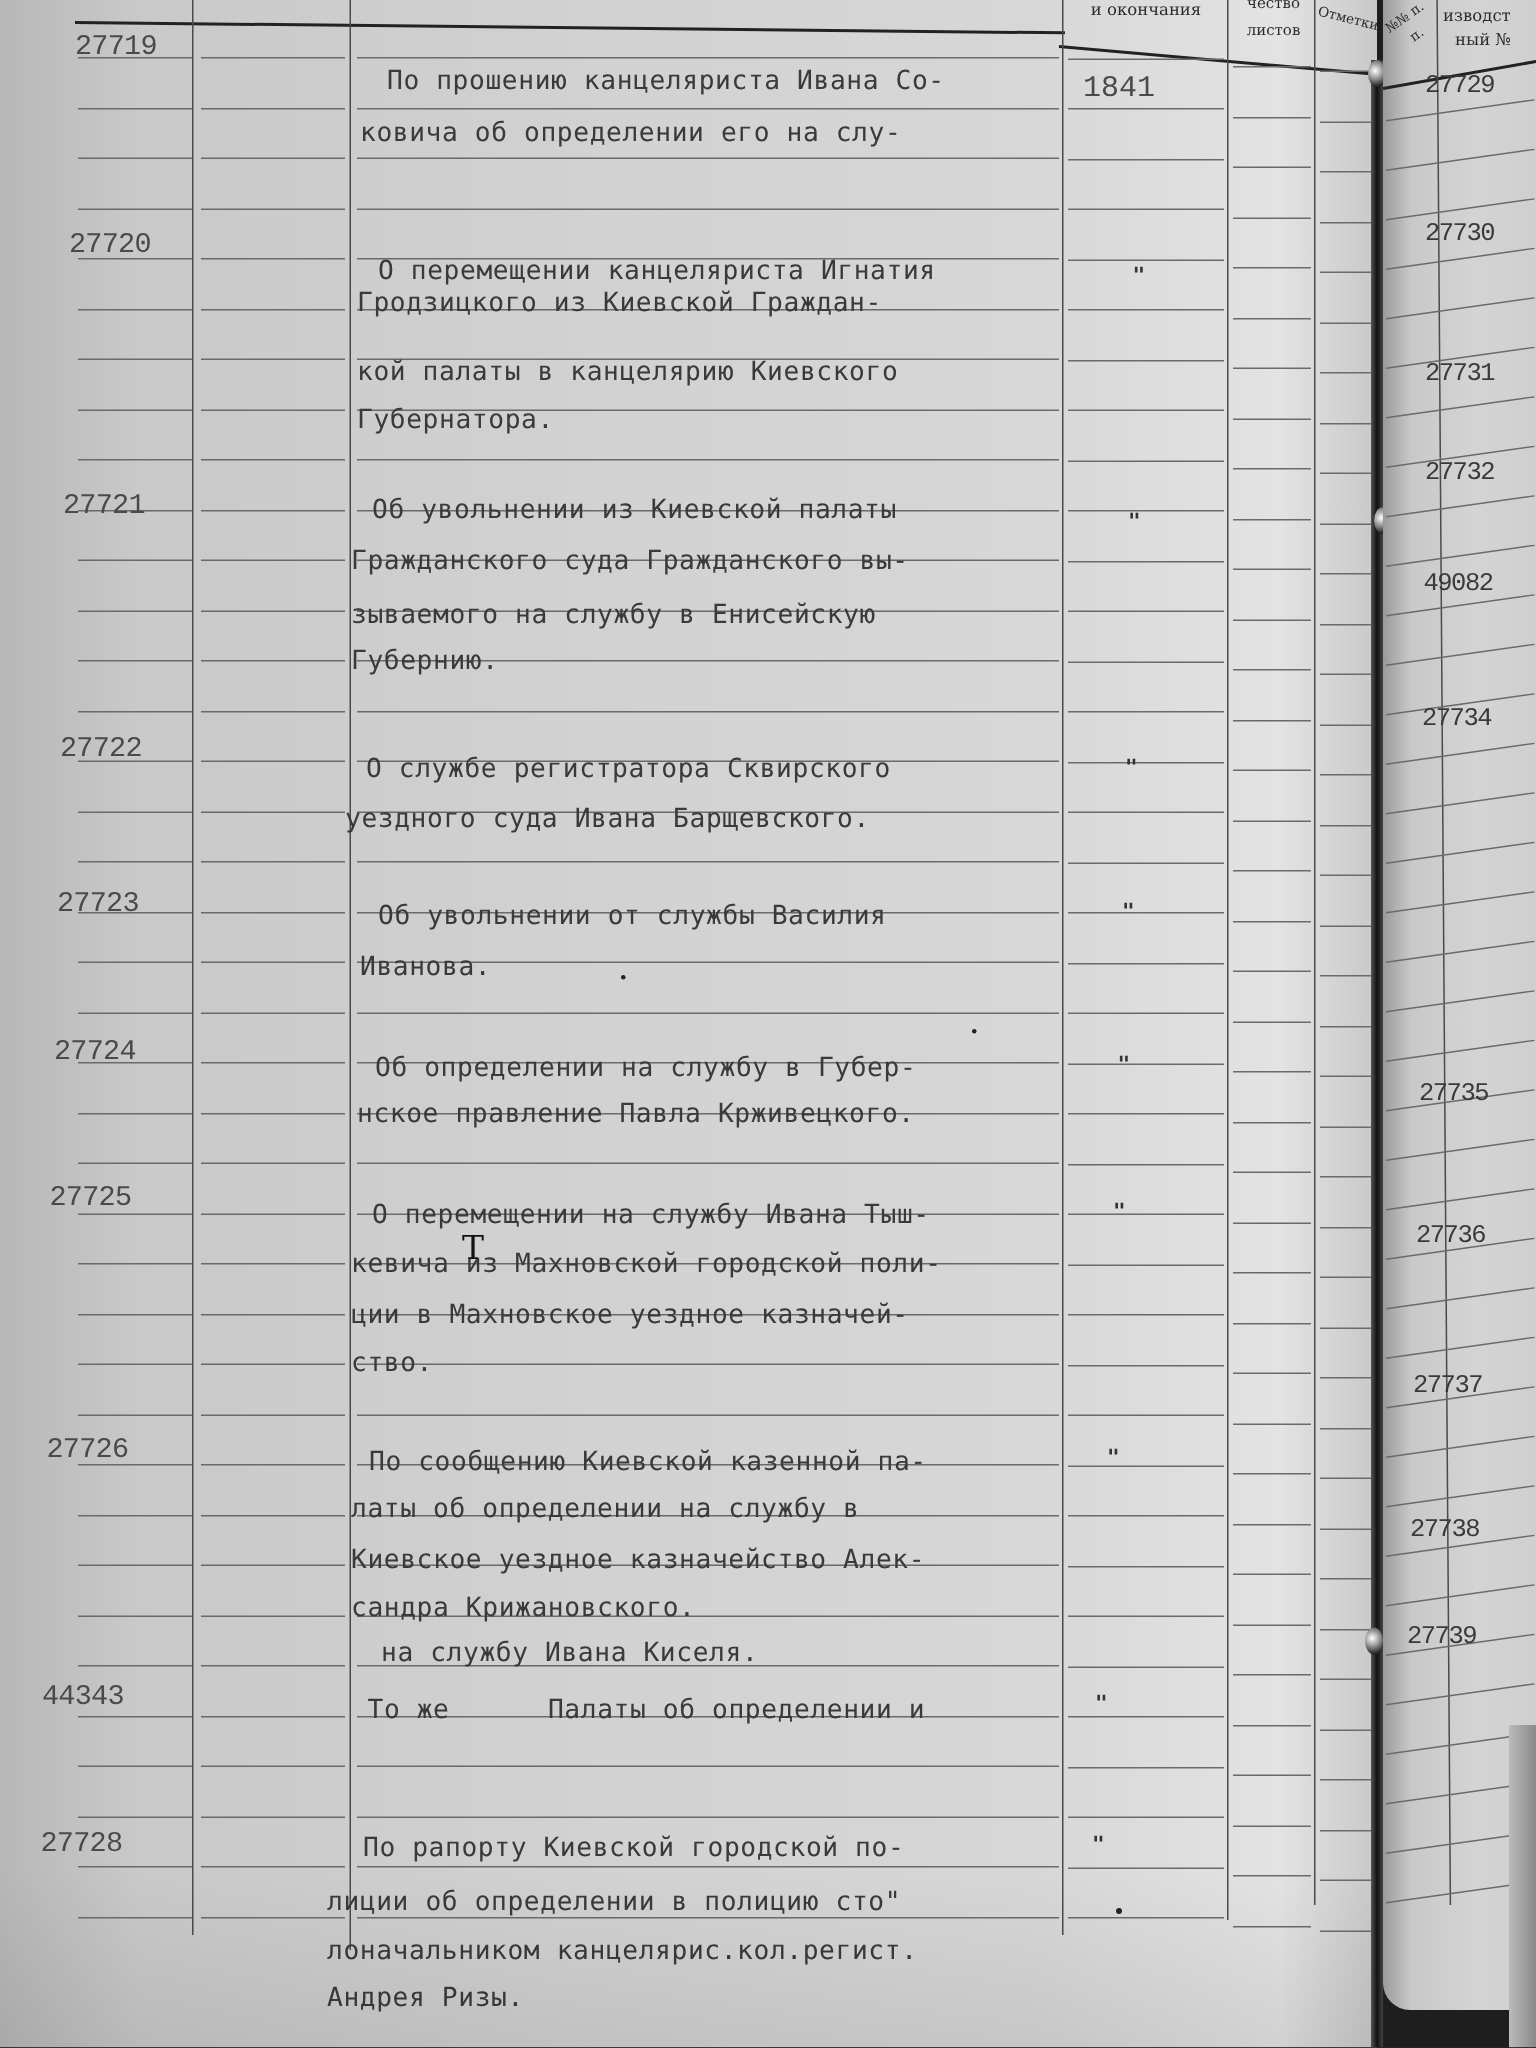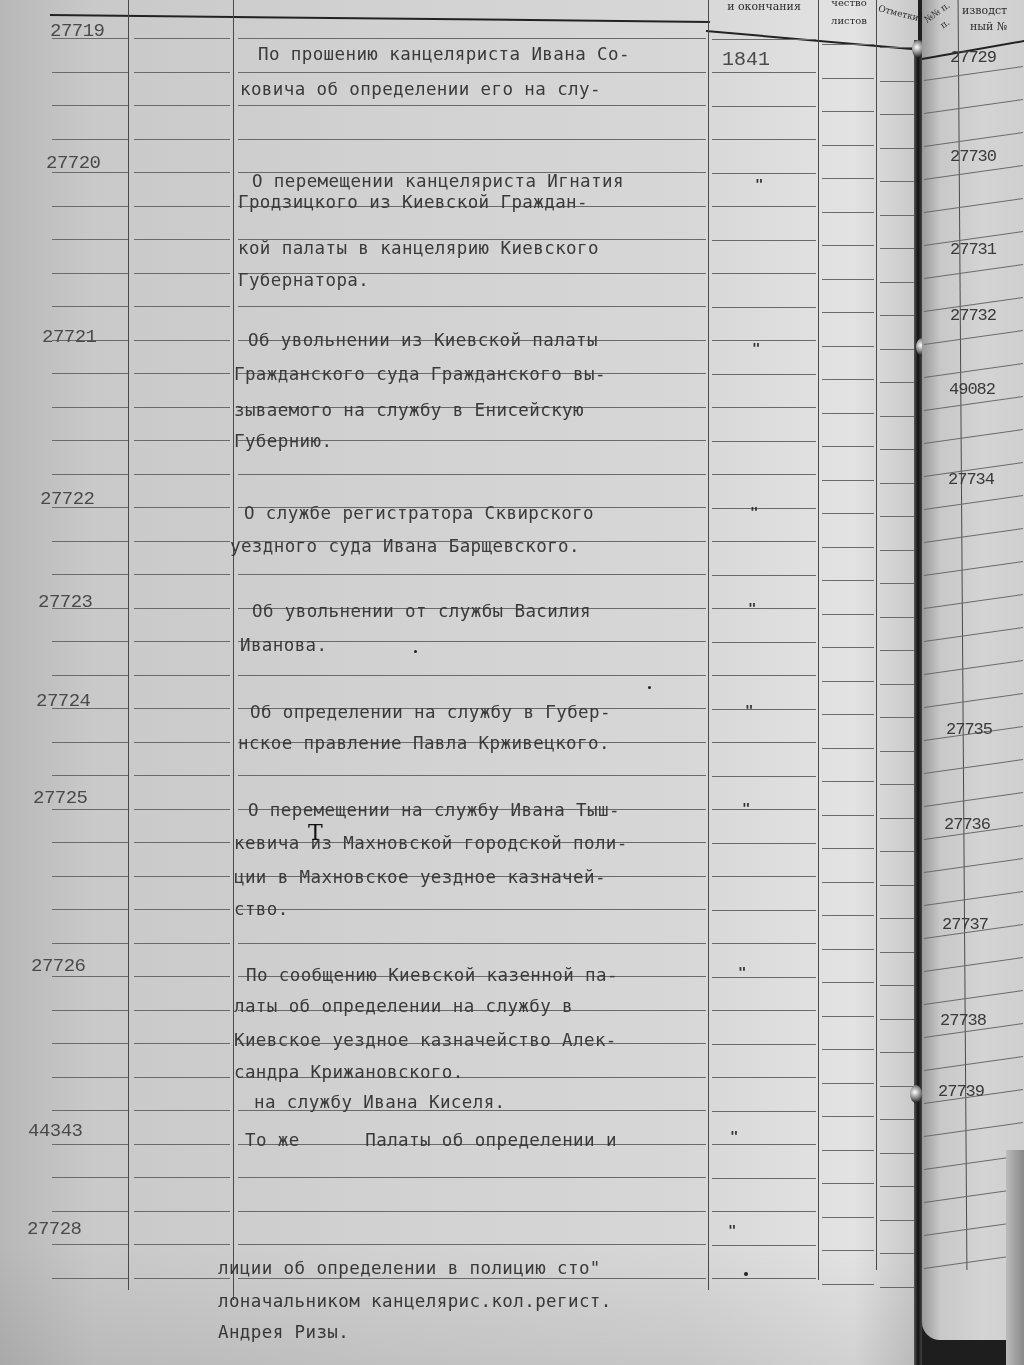--- a/index.html
+++ b/index.html
@@ -434,20 +434,21 @@
     <div class="tw" style="left:246px;top:965px;">По сообщению Киевской казенной па-</div>
     <div class="tw" style="left:234px;top:996px;">латы об определении на службу в</div>
     <div class="tw" style="left:234px;top:1030px;">Киевское уездное казначейство Алек-</div>
     <div class="tw" style="left:234px;top:1062px;">сандра Крижановского.</div>
     <div class="ditto" style="left:738px;top:964px;">"</div>
 
     <div class="tw" style="left:245px;top:1130px;">То же      Палаты об определении и</div>
     <div class="tw" style="left:230px;top:1092px;margin-left:24px;">на службу Ивана Киселя.</div>
     <div class="ditto" style="left:730px;top:1128px;">"</div>
 
+    <div class="tw" style="left:242px;top:1222px;">По рапорту Киевской городской по-</div>
     <div class="tw" style="left:218px;top:1258px;">лиции об определении в полицию сто"</div>
     <div class="tw" style="left:218px;top:1291px;">лоначальником канцелярис.кол.регист.</div>
     <div class="tw" style="left:218px;top:1322px;">Андрея Ризы.</div>
     <div class="ditto" style="left:728px;top:1222px;">"</div>
     <div class="dot" style="left:744px;top:1272px;"></div>
     <div class="dot" style="left:414px;top:650px;width:3px;height:3px;"></div>
     <div class="dot" style="left:648px;top:686px;width:3px;height:3px;"></div>
   </div>
 
   <div class="spine"></div>

